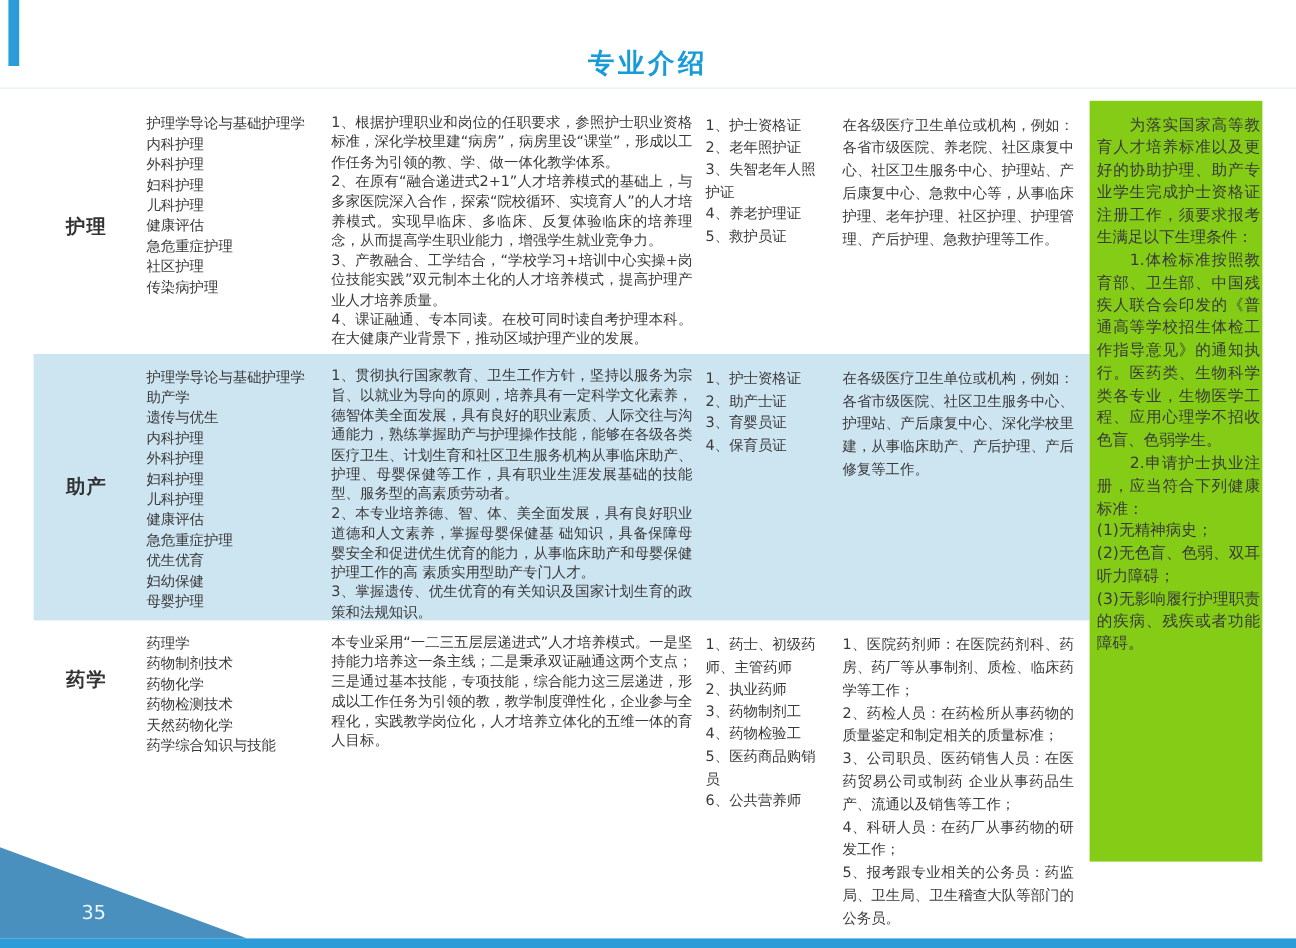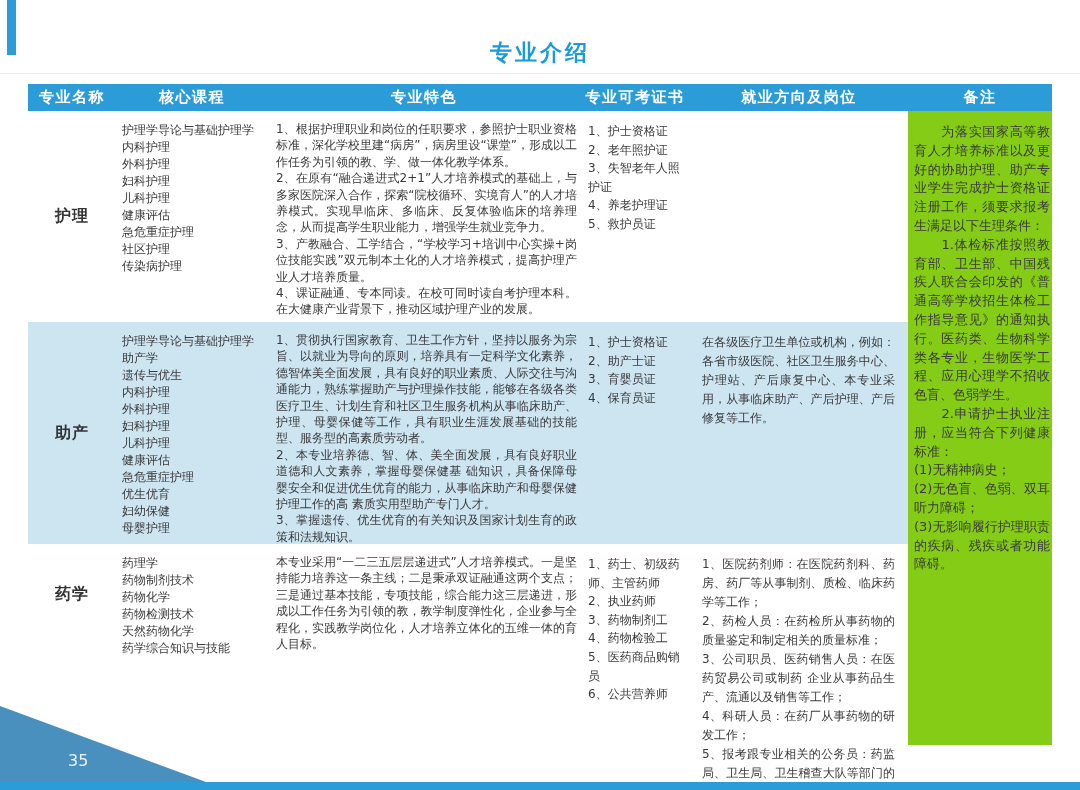--- a/index.html
+++ b/index.html
@@ -51,28 +51,20 @@
 
 <div class="page">
 
   <div class="corner-bar"></div>
 
   <div class="title">专业介绍</div>
   <div class="title-rule"></div>
 
   <div class="table">
 
-    <div class="thead">
-      <div class="th c1">专业名称</div>
-      <div class="th c2">核心课程</div>
-      <div class="th c3">专业特色</div>
-      <div class="th c4">专业可考证书</div>
-      <div class="th c5">就业方向及岗位</div>
-      <div class="th c6">备注</div>
-    </div>
 
     <div class="tbody">
       <div class="rows">
 
         <div class="row row-1">
           <div class="cell name c1">护理</div>
           <div class="cell courses c2">护理学导论与基础护理学
 内科护理
 外科护理
 妇科护理
@@ -83,20 +75,21 @@
 传染病护理</div>
           <div class="cell features c3">1、根据护理职业和岗位的任职要求，参照护士职业资格标准，深化学校里建“病房”，病房里设“课堂”，形成以工作任务为引领的教、学、做一体化教学体系。
 2、在原有“融合递进式2+1”人才培养模式的基础上，与多家医院深入合作，探索“院校循环、实境育人”的人才培养模式。实现早临床、多临床、反复体验临床的培养理念，从而提高学生职业能力，增强学生就业竞争力。
 3、产教融合、工学结合，“学校学习+培训中心实操+岗位技能实践”双元制本土化的人才培养模式，提高护理产业人才培养质量。
 4、课证融通、专本同读。在校可同时读自考护理本科。在大健康产业背景下，推动区域护理产业的发展。</div>
           <div class="cell certs c4">1、护士资格证
 2、老年照护证
 3、失智老年人照护证
 4、养老护理证
 5、救护员证</div>
+          <div class="cell employ c5">在各级医疗卫生单位或机构，例如：各省市级医院、养老院、社区康复中心、社区卫生服务中心、护理站、产后康复中心、急救中心等，从事临床护理、老年护理、社区护理、护理管理、产后护理、急救护理等工作。</div>
         </div>
 
         <div class="row row-2">
           <div class="cell name c1">助产</div>
           <div class="cell courses c2">护理学导论与基础护理学
 助产学
 遗传与优生
 内科护理
 外科护理
 妇科护理
@@ -106,21 +99,21 @@
 优生优育
 妇幼保健
 母婴护理</div>
           <div class="cell features c3">1、贯彻执行国家教育、卫生工作方针，坚持以服务为宗旨、以就业为导向的原则，培养具有一定科学文化素养，德智体美全面发展，具有良好的职业素质、人际交往与沟通能力，熟练掌握助产与护理操作技能，能够在各级各类医疗卫生、计划生育和社区卫生服务机构从事临床助产、护理、母婴保健等工作，具有职业生涯发展基础的技能型、服务型的高素质劳动者。
 2、本专业培养德、智、体、美全面发展，具有良好职业道德和人文素养，掌握母婴保健基 础知识，具备保障母婴安全和促进优生优育的能力，从事临床助产和母婴保健护理工作的高 素质实用型助产专门人才。
 3、掌握遗传、优生优育的有关知识及国家计划生育的政策和法规知识。</div>
           <div class="cell certs c4">1、护士资格证
 2、助产士证
 3、育婴员证
 4、保育员证</div>
-          <div class="cell employ c5">在各级医疗卫生单位或机构，例如：各省市级医院、社区卫生服务中心、护理站、产后康复中心、本专业采用，从事临床助产、产后护理、产后修复等工作。</div>
+          <div class="cell employ c5">在各级医疗卫生单位或机构，例如：各省市级医院、社区卫生服务中心、护理站、产后康复中心、深化学校里建，从事临床助产、产后护理、产后修复等工作。</div>
         </div>
 
         <div class="row row-3">
           <div class="cell name c1 top">药学</div>
           <div class="cell courses c2">药理学
 药物制剂技术
 药物化学
 药物检测技术
 天然药物化学
 药学综合知识与技能</div>

